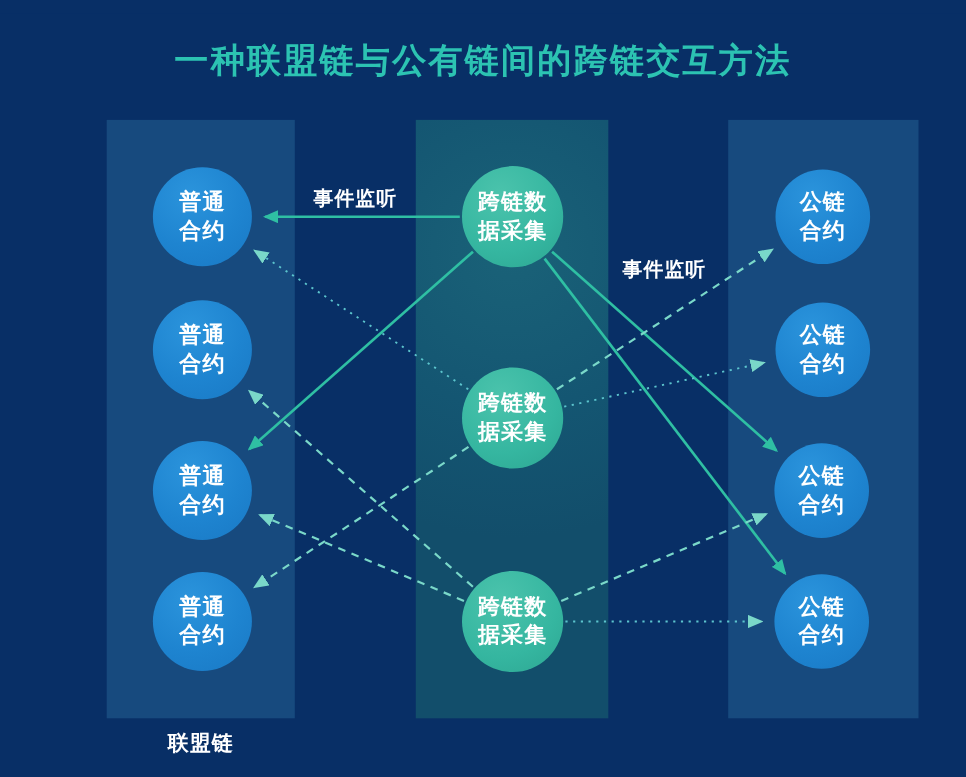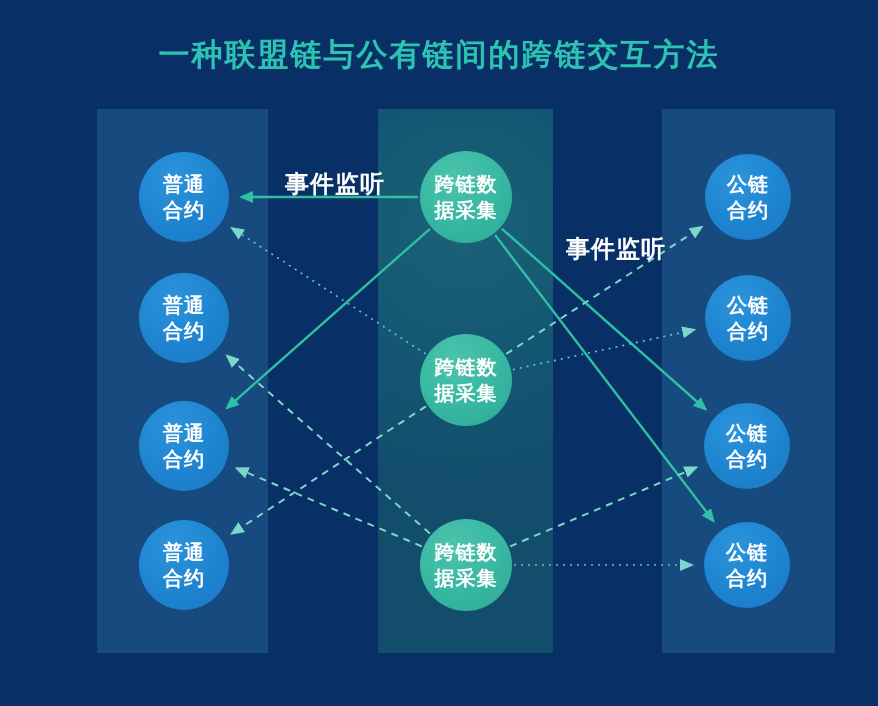--- a/index.html
+++ b/index.html
@@ -41,21 +41,21 @@
   #arrow-dashed path{fill:var(--arrow_dashed);}
   .node{
     position:absolute;border-radius:50%;display:flex;flex-direction:column;
     align-items:center;justify-content:center;color:var(--text);
     font-size:20px;font-weight:bold;line-height:1.3;letter-spacing:1px;
     text-align:center;
   }
   .node-contract{background:radial-gradient(circle at 38% 28%, #2b94dc 0%, var(--node_blue) 55%, #1979c5 100%);}
   .node-gateway{background:radial-gradient(circle at 38% 28%, #4bc3ac 0%, var(--node_teal) 60%, #2da692 100%);}
   .annot{
-    position:absolute;color:var(--text);font-size:24px;font-weight:bold;letter-spacing:1px;
+    position:absolute;color:var(--text);font-size:18px;font-weight:bold;letter-spacing:1px;
   }
   .annot-1{left:285px;top:156px;}
   .annot-2{left:566px;top:221px;}
 </style>
 </head>
 <body>
 
 <div class="stage">
   <div class="title">一种联盟链与公有链间的跨链交互方法</div>
 
@@ -131,13 +131,14 @@
       </div>
       <div class="node node-contract" style="left: 704px; top: 510px; height: 86px; width: 86px;">
         <div>公链</div>
         <div>合约</div>
       </div>
     </div>
 
   <div class="annot annot-1">事件监听</div>
   <div class="annot annot-2">事件监听</div>
 
+  <div class="caption caption-left">联盟链</div>
 </div>
 
 </body></html>

